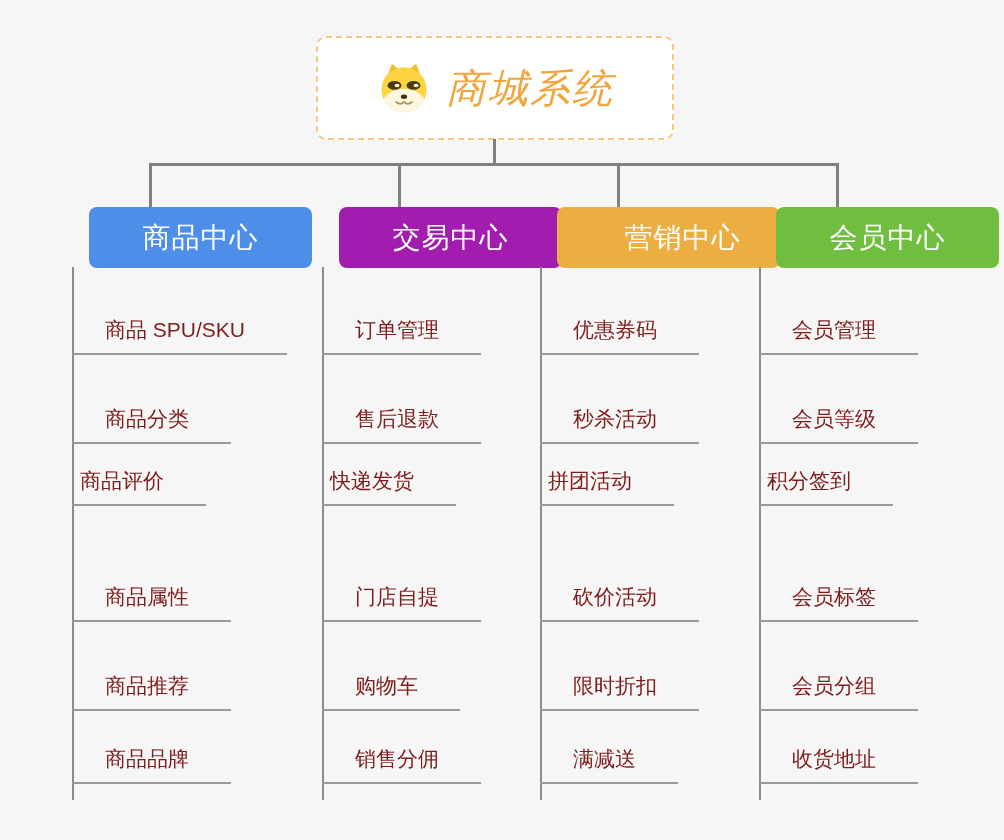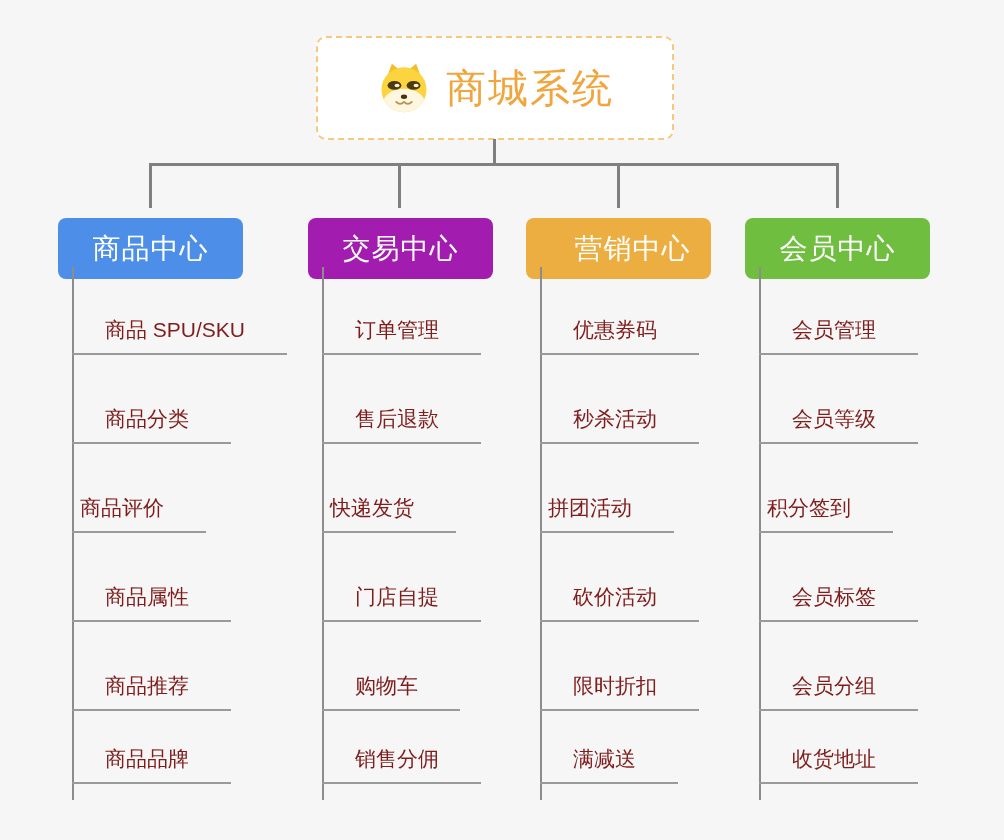--- a/index.html
+++ b/index.html
@@ -19,20 +19,21 @@
     position: absolute;
     left: 316px; top: 36px;
     width: 358px; height: 104px;
     background: #ffffff;
     border: 2px dashed #f7c87f;
     border-radius: 10px;
     display: flex;
     align-items: center;
     justify-content: center;
     gap: 14px;
+    font-style: italic;
   }
   .root-title {
     font-size: 40px;
     letter-spacing: 2px;
     color: #f0a53d;
     font-weight: 400;
   }
   .dog-icon svg { display: block; }
 
   
@@ -41,30 +42,31 @@
   .conn-h      { left: 149px; top: 163px; width: 690px; height: 3px; }
   .conn-drop   { top: 164px; width: 3px; height: 44px; }
   .drop-1 { left: 149px; }
   .drop-2 { left: 398px; }
   .drop-3 { left: 617px; }
   .drop-4 { left: 836px; }
 
   
   .branch-box {
     position: absolute;
-    top: 218px;
-    width: 185px; height: 61px;
+    top: 207px;
+    width: 223px; height: 61px;
     border-radius: 8px;
     color: #ffffff;
     font-size: 28px;
     letter-spacing: 1px;
     display: flex;
     align-items: center;
     justify-content: center;
     cursor: default;
+    margin-left: 31px;
   }
   .branch-1 { left: 58px; }
   .branch-2 { left: 308px; }
   .branch-3 { left: 526px; padding-left: 28px; }
   .branch-4 { left: 745px; }
 
   
   .spine {
     position: absolute;
     top: 267px;
@@ -87,21 +89,21 @@
     font-size: 21px;
     color: #7f1d1d;
     white-space: nowrap;
   }
   .col-1 { left: 72px; }
   .col-2 { left: 322px; }
   .col-3 { left: 540px; }
   .col-4 { left: 759px; }
   .row-1 { top: 313px; }
   .row-2 { top: 402px; }
-  .row-3 { top: 491px; padding-left: 8px; }
+  .row-3 { top: 464px; padding-left: 8px; }
   .row-4 { top: 580px; }
   .row-5 { top: 669px; }
   .row-6 { top: 742px; }
 </style>
 </head>
 <body>
 
 <div class="canvas">
 
   <div class="root-box">

